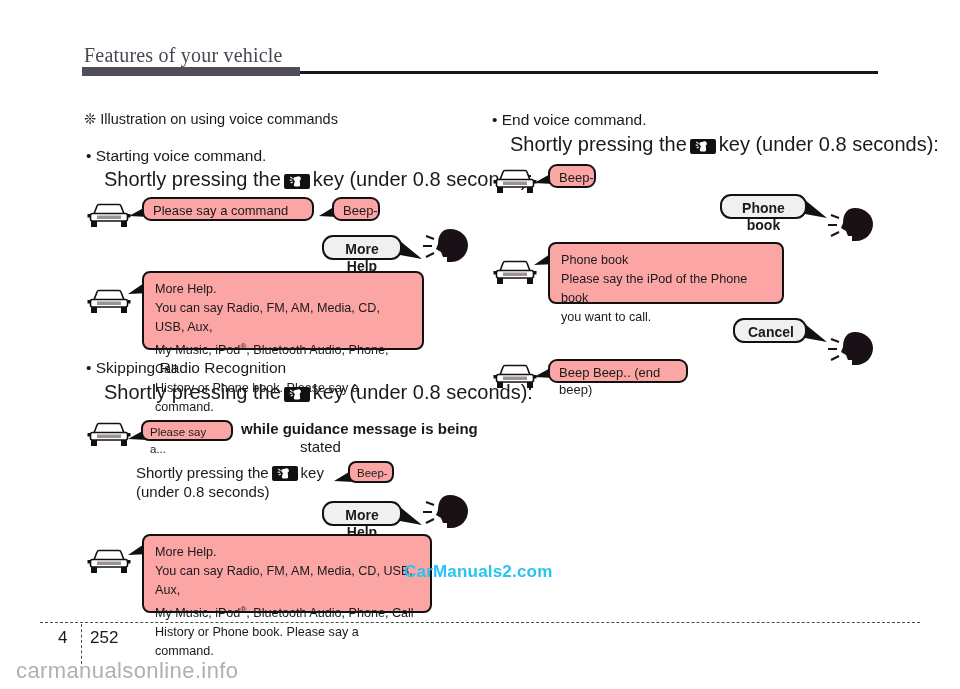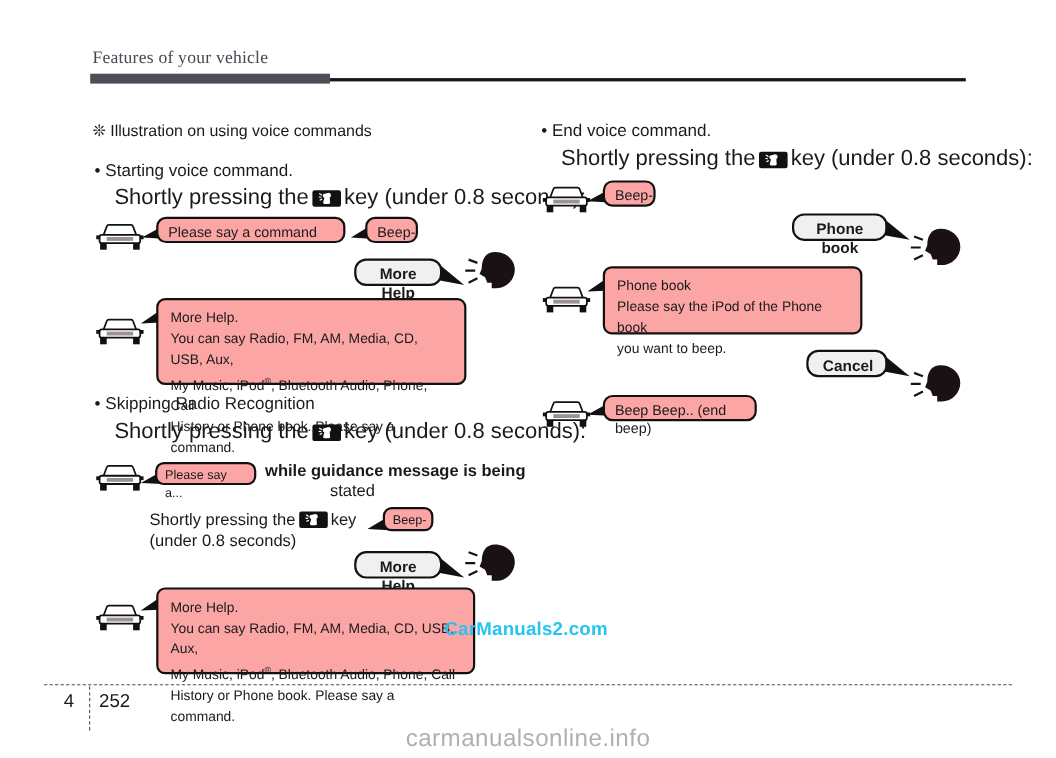--- a/index.html
+++ b/index.html
@@ -7,21 +7,21 @@
     width:960px;height:689px;background:#fff;
     font-family:"Liberation Sans", sans-serif;
     color:#1a1a1a;position:relative;overflow:hidden;
   }
   .page{position:absolute;inset:0;}
 
   
   .hdr-title{
     position:absolute;left:84px;top:44px;
     font-family:"Liberation Serif", serif;
-    font-size:16px;color:#4a4652;letter-spacing:.2px;
+    font-size:20px;color:#4a4652;letter-spacing:.2px;
   }
   .hdr-bar-thick{
     position:absolute;left:82px;top:67px;width:218px;height:9px;
     background:#514c58;
   }
   .hdr-bar-thin{
     position:absolute;left:300px;top:71px;width:578px;height:2.5px;
     background:#17171b;
   }
 
@@ -65,22 +65,22 @@
   .tail{position:absolute;}
 
   sup{font-size:8px;vertical-align:super;}
 
   
   .wm-cyan{
     position:absolute;left:404px;top:562px;
     font-size:17px;font-weight:bold;color:#27c3f3;letter-spacing:.2px;
   }
   .wm-bottom{
-    position:absolute;left:0;right:0;top:658px;text-align:center;
-    font-size:22px;color:#b0b0b0;letter-spacing:.4px;
+    position:absolute;left:0;right:0;top:658px;
+    font-size:22px;color:#b0b0b0;letter-spacing:.4px;padding-left:16px;
   }
 
   
   .foot-hline{
     position:absolute;left:40px;top:622px;width:880px;height:0;
     border-top:1.6px dashed #4d4d4d;
   }
   .foot-vline{
     position:absolute;left:81px;top:624px;width:0;height:40px;
     border-left:1.6px dashed #4d4d4d;
@@ -291,21 +291,21 @@
       <rect x="1.5" y="13" width="3.5" height="3.5" fill="#111"></rect>
       <rect x="41" y="13" width="3.5" height="3.5" fill="#111"></rect>
     </g>
   </svg>
   <svg class="tail" style="left:534px;top:247px;" width="24" height="22" viewBox="0 0 24 22">
     <path d="M0 18 L22 3 L22 17 Z" fill="#111"></path>
   </svg>
   <div class="bub big" style="left:548px;top:242px;width:236px;height:62px;">
     <div>Phone book</div>
     <div>Please say the iPod of the Phone book</div>
-    <div>you want to beep.</div>
+    <div>you want to call.</div>
   </div>
 
   <div class="bub gray btn" style="left:733px;top:318px;width:74px;height:25px;text-align:center;">
     <span>Cancel</span>
   </div>
   <svg class="tail" style="left:803px;top:322px;" width="26" height="22" viewBox="0 0 26 22">
     <path d="M24 20 L2 2 L2 16 Z" fill="#111"></path>
   </svg>
   <svg class="head" style="left:825px;top:329px;" viewBox="0 0 52 40">
     <path d="M30 3 C40 3 48 10 48 19 C48 28 41 36 31 36 L27 36 L27 31 L23 31 L21 26 L16 23 L18 18 C18 9 22 3 30 3 Z" fill="#1a1117"></path>

